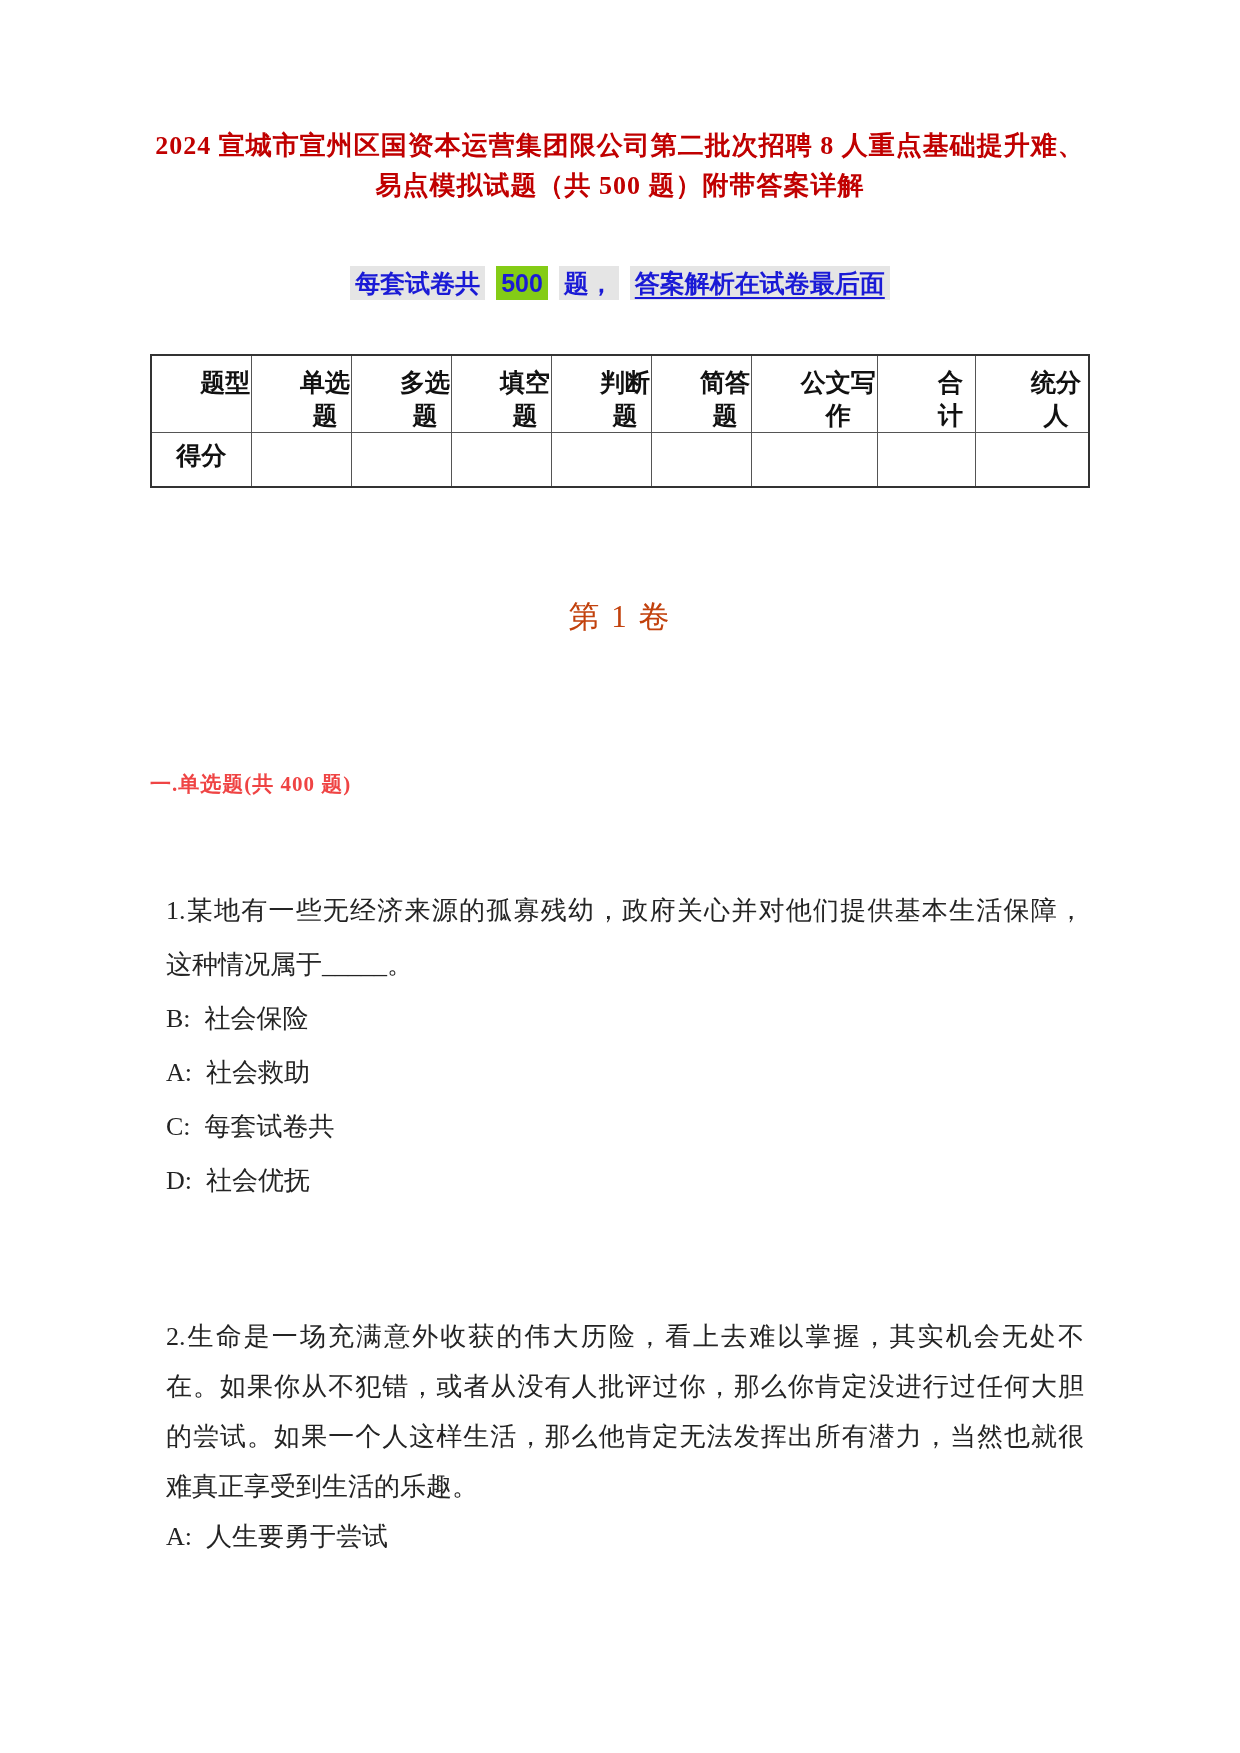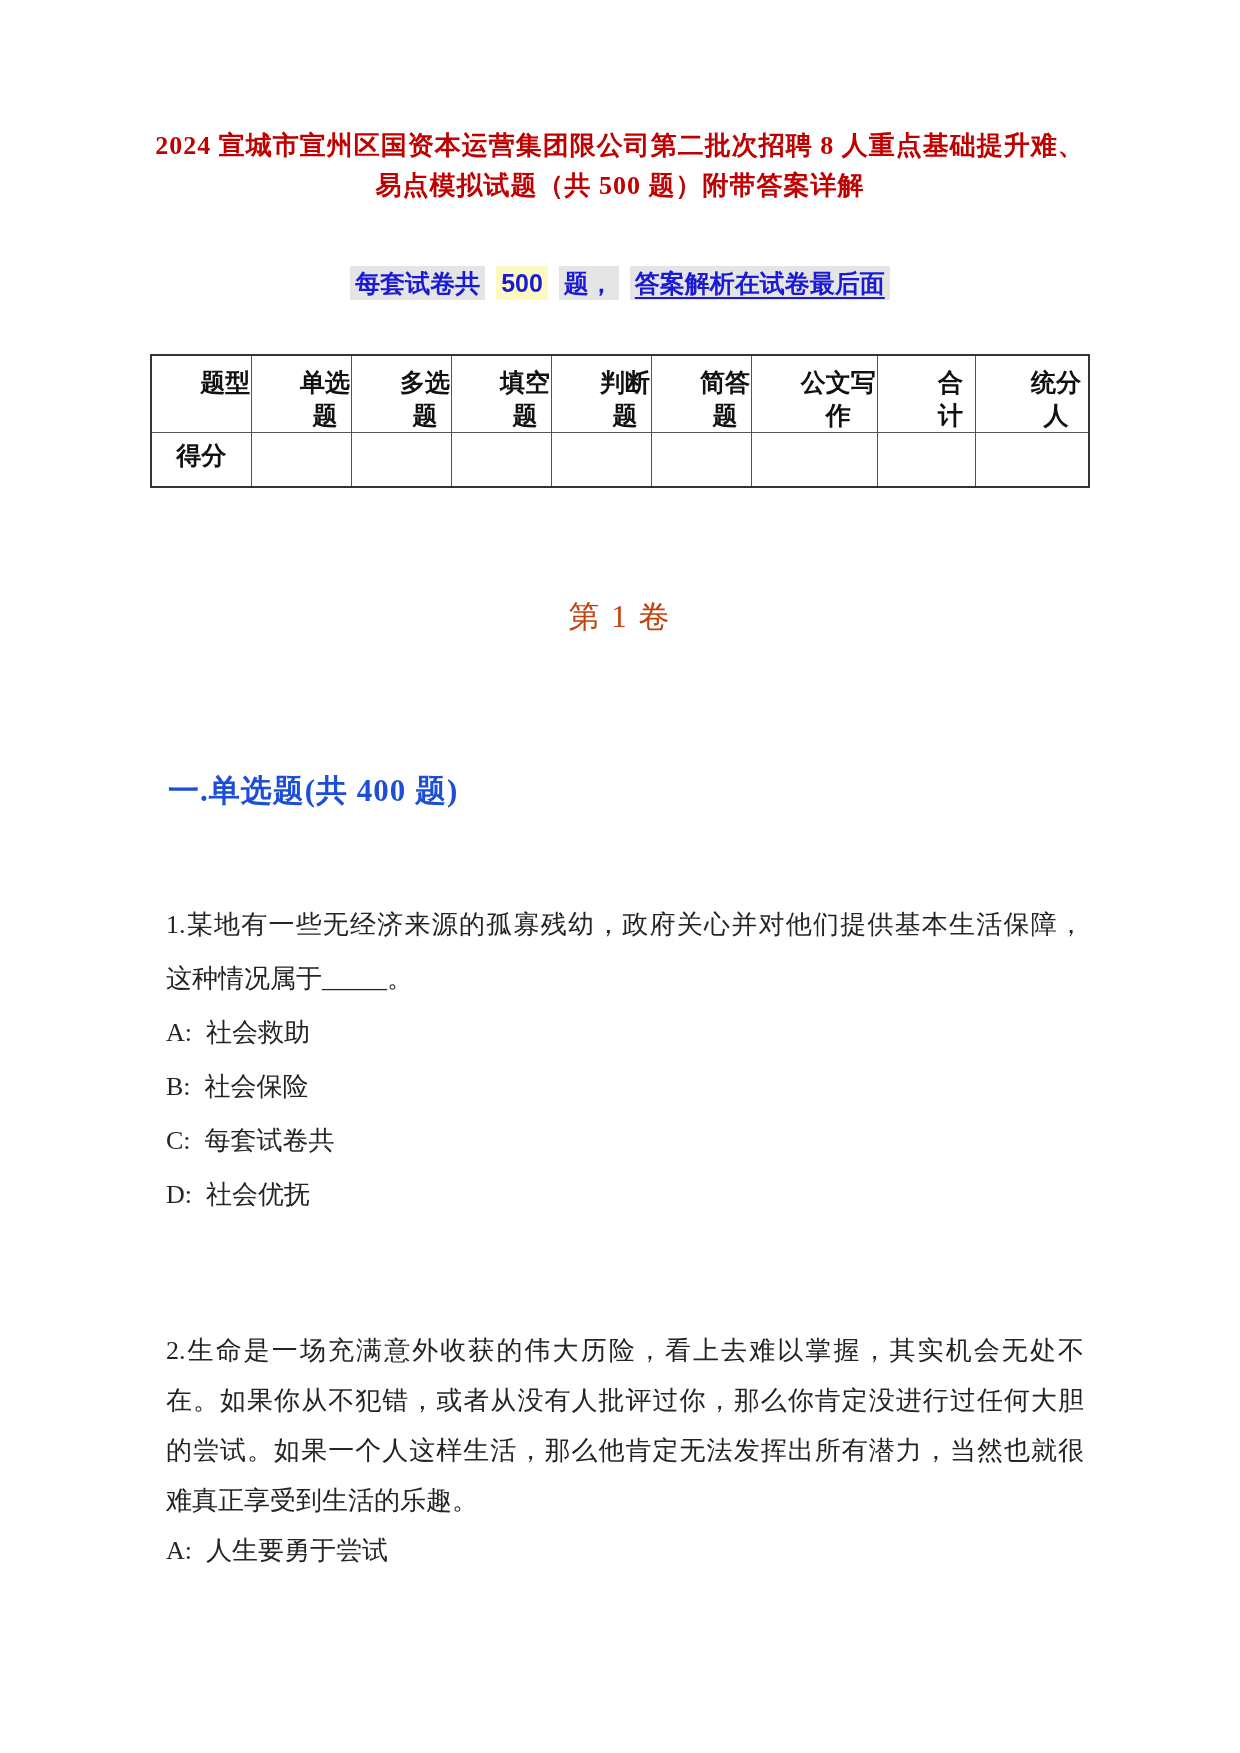--- a/index.html
+++ b/index.html
@@ -36,21 +36,21 @@
     font-weight: bold;
     font-size: 25px;
     color: #1a1ad6;
     line-height: 34px;
   }
   .subtitle .hl {
     background: #e5e5e5;
     padding: 3px 5px;
     margin: 0 2px;
   }
-  .subtitle .num { background: #fef9c3; }
+  .subtitle .num { background: #84cc16; }
   .subtitle .link {
     text-decoration: underline;
     text-decoration-thickness: 2px;
     text-underline-offset: 5px;
   }
   
   .score-table {
     width: 100%;
     margin-top: 54px;
     border-collapse: collapse;
@@ -76,24 +76,24 @@
   
   .volume {
     margin-top: 108px;
     text-align: center;
     font-size: 31px;
     color: #c2410c;
     letter-spacing: 2px;
   }
   .section {
     margin-top: 132px;
-    margin-left: 18px;
-    font-size: 31px;
+    margin-left: 0;
+    font-size: 21px;
     font-weight: bold;
-    color: #1d4ed8;
+    color: #ef4444;
     letter-spacing: 1px;
   }
   
   .question {
     margin-top: 86px;
     margin-left: 16px;
     margin-right: 6px;
     font-size: 26px;
     line-height: 54px;
     color: #242424;
@@ -154,24 +154,24 @@
     </table>
 
   <div class="volume">第 1 卷</div>
 
   <div class="section">一.单选题(共 400 题)</div>
 
   <div class="question">
     <div class="qline fill">1.某地有一些无经济来源的孤寡残幼，政府关心并对他们提供基本生活保障，</div>
     <div class="qline">这种情况属于_____。</div>
     <div class="opt">
-      <span class="olabel">A:</span><span class="otext">社会救助</span>
+      <span class="olabel">B:</span><span class="otext">社会保险</span>
     </div>
     <div class="opt">
-      <span class="olabel">B:</span><span class="otext">社会保险</span>
+      <span class="olabel">A:</span><span class="otext">社会救助</span>
     </div>
     <div class="opt">
       <span class="olabel">C:</span><span class="otext">每套试卷共</span>
     </div>
     <div class="opt">
       <span class="olabel">D:</span><span class="otext">社会优抚</span>
     </div>
   </div>
 
   <div class="question q2">

